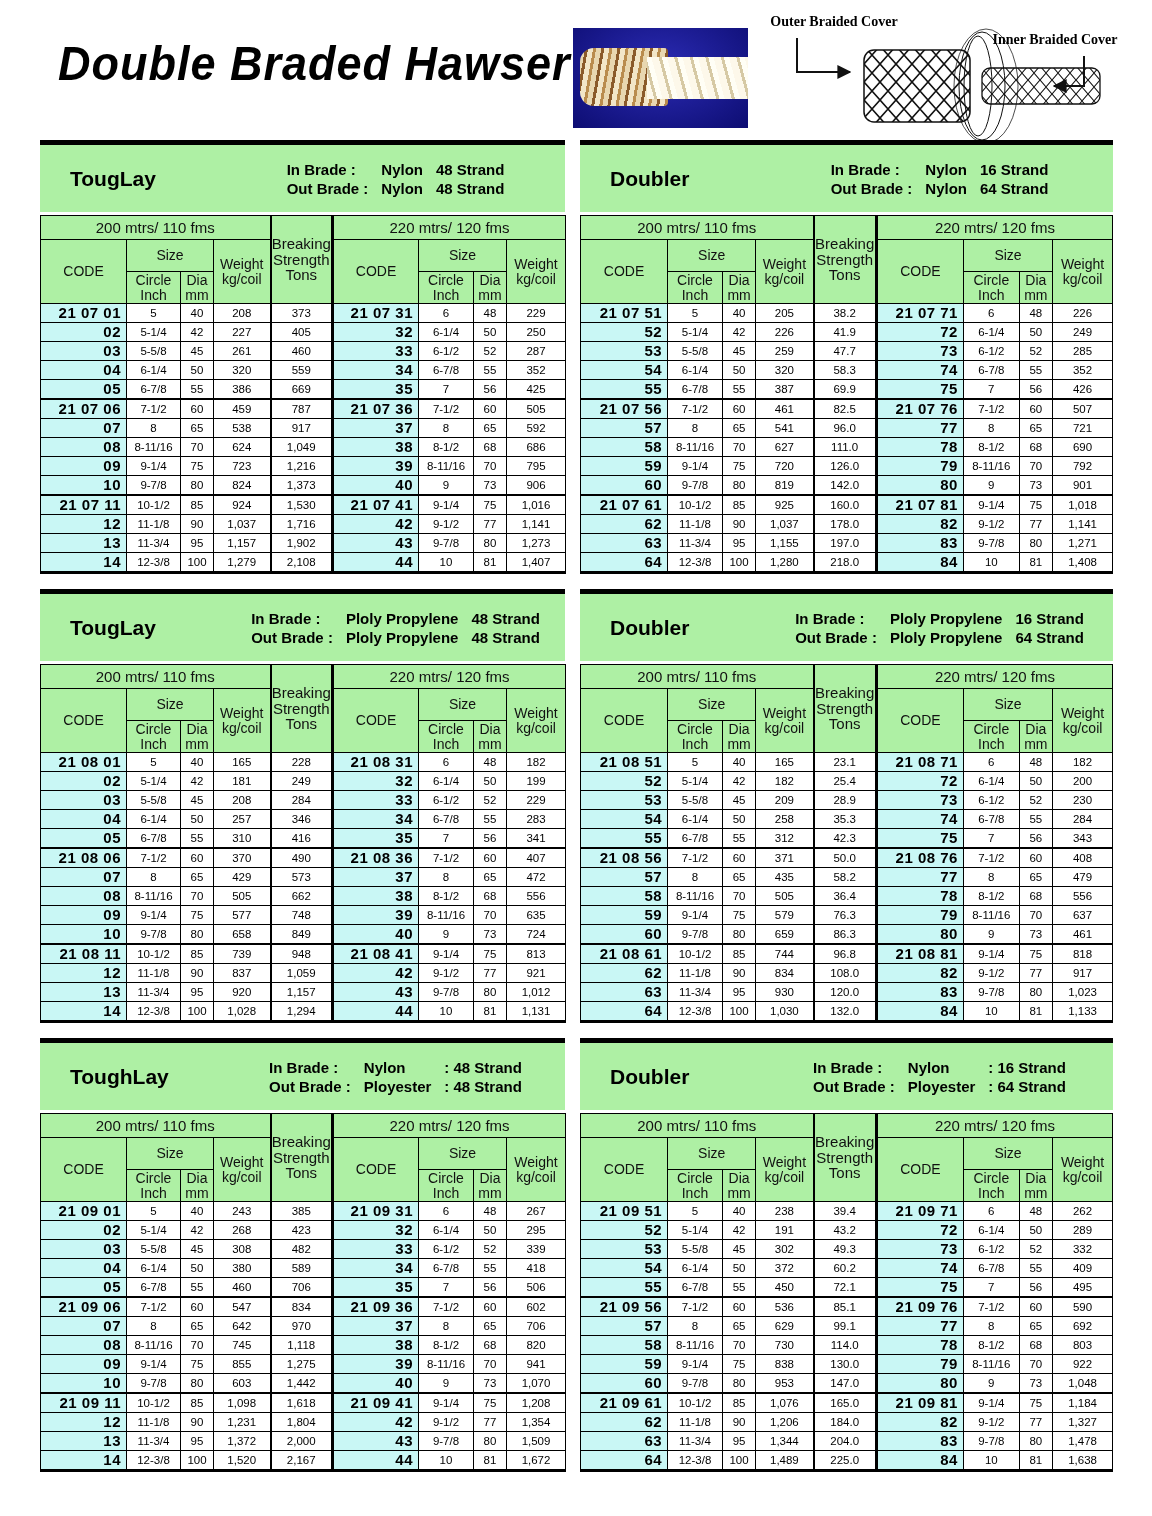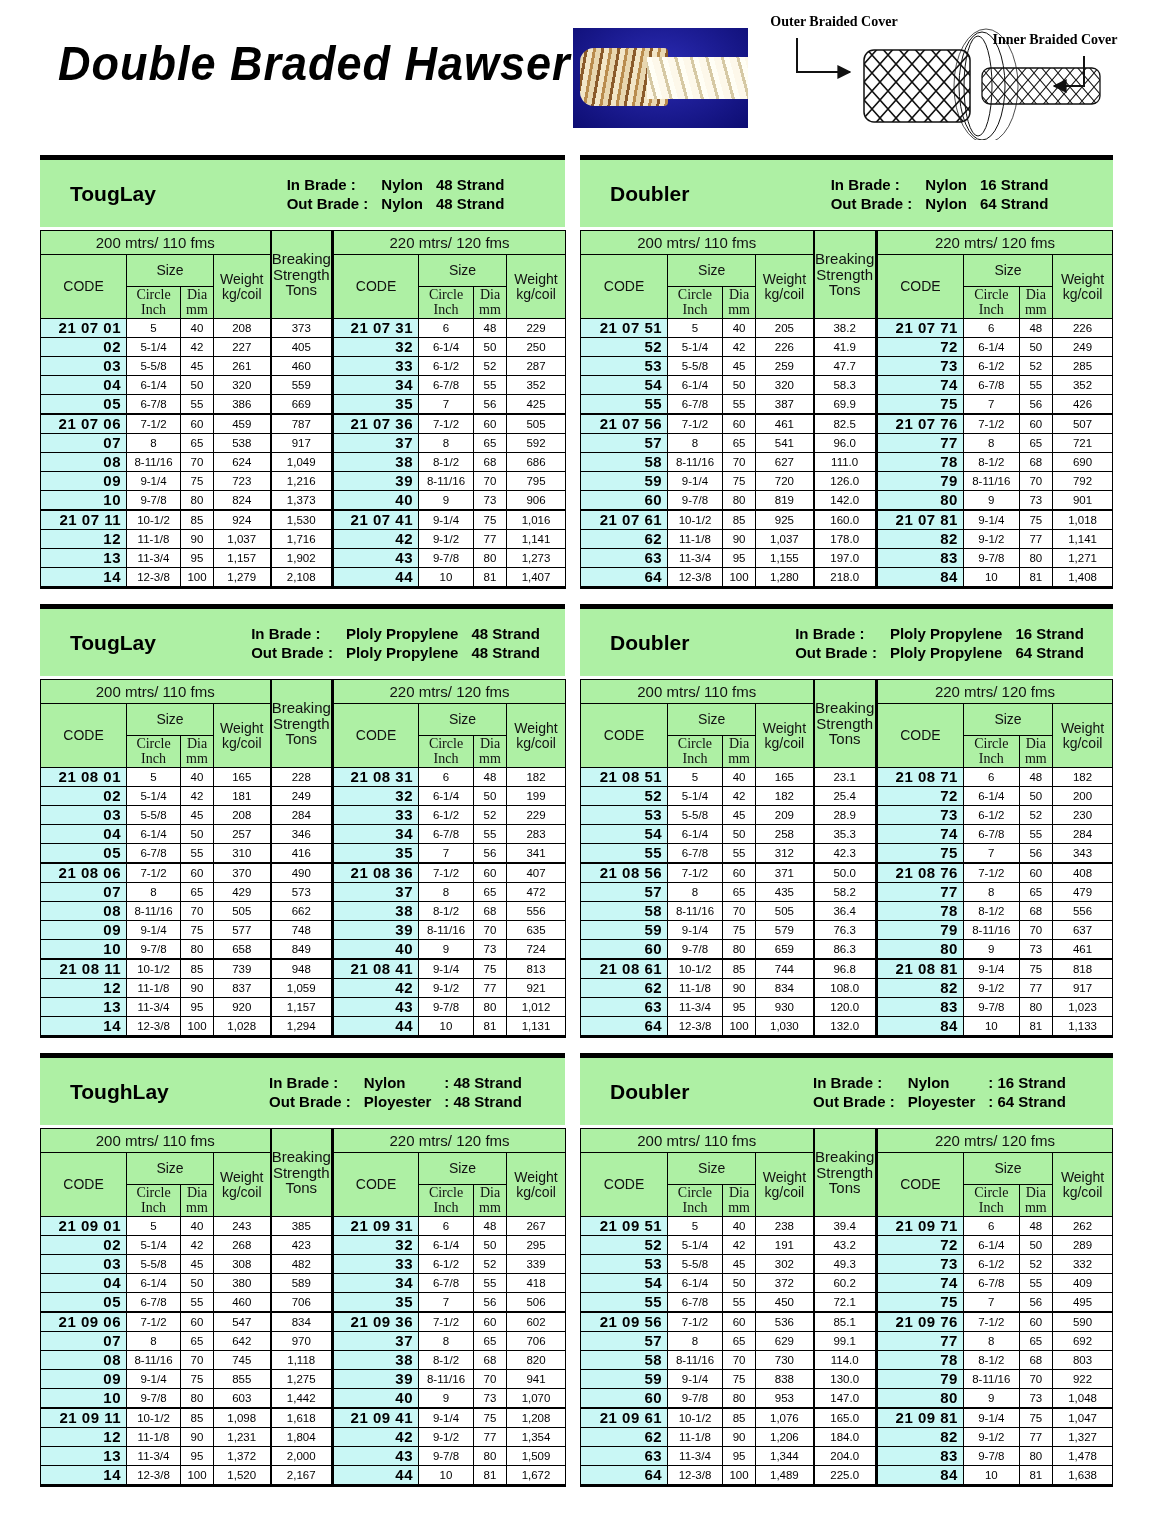--- a/index.html
+++ b/index.html
@@ -10,21 +10,21 @@
   .doc-title{position:absolute;left:58px;top:36px;margin:0;font-size:45px;font-weight:bold;
              font-style:italic;letter-spacing:1px;transform:scaleY(1.08);transform-origin:left top;}
   .photo{position:absolute;left:573px;top:28px;width:175px;height:100px;
          background:radial-gradient(ellipse at 50% 40%,#2b2bb4,#0d0d72);overflow:hidden;}
   .rope-frayed{position:absolute;left:4%;top:20%;width:50%;height:58%;border-radius:14px 4px 4px 14px;
          background:repeating-linear-gradient(100deg,#e8d7b0 0 5px,#8a5a2a 5px 8px,#f2e6c8 8px 13px,#b98c4e 13px 16px);}
   .rope-body{position:absolute;left:42%;top:29%;width:58%;height:42%;
          background:repeating-linear-gradient(75deg,#fdf8ea 0 7px,#d6c9a4 7px 10px,#fffef5 10px 15px);}
   .diagram{position:absolute;left:752px;top:10px;width:378px;height:130px;}
   
-  .tables{position:absolute;left:40px;top:155px;display:grid;
+  .tables{position:absolute;left:40px;top:140px;display:grid;
           grid-template-columns:525px 533px;column-gap:14px;row-gap:11px;gap:15px;}
   .tbl{width:100%;}
   .titlebar{border-top:5px solid #000;background:var(--green);height:67px;margin-bottom:3px;
             display:flex;align-items:center;}
   .pname{font-size:21px;font-weight:bold;padding-left:30px;min-width:170px;}
   .brades{display:grid;grid-template-columns:max-content max-content max-content;
           column-gap:13px;row-gap:2px;font-size:15px;font-weight:bold;margin:0 auto;padding-right:14px;}
   .blabel{}
   table{border-collapse:collapse;width:100%;table-layout:fixed;background:#fff;
         border:1.5px solid #000;border-bottom:3px solid #000;}
@@ -32,21 +32,21 @@
   th{background:var(--green);font-weight:normal;font-size:14px;color:#111;}
   .hA th{font-size:15px;height:23px;}
   .hB th{height:31px;}
   .hC th{height:31px;}
   th.pre{white-space:pre-line;margin-top:32px;}
   th.breaking,td.breaking{border-left:2px solid #000;border-right:3px solid #000;}
   td{font-size:11.5px;height:18px;}
   td.code{background:var(--cyan);font-weight:bold;font-size:15px;text-align:right;
           padding-right:5px;letter-spacing:.5px;}
   tr.grp td{border-top:2px solid #000;}
-  thead tr:last-child th{border-bottom:1.5px solid #000;font-family:Liberation Serif, serif;}
+  thead tr:last-child th{border-bottom:1.5px solid #000;}
 </style>
 </head>
 <body>
 
 <div class="page" style="--green: #aef0a4; --cyan: #c9f7f5;">
 
   <h1 class="doc-title">Double Braded Hawser</h1>
 
   <div class="photo">
     <div class="rope-frayed"></div>
@@ -1307,21 +1307,21 @@
             </tr>
             <tr class="grp">
               <td class="code">21 09 61</td>
               <td>10-1/2</td>
               <td>85</td>
               <td>1,076</td>
               <td class="breaking">165.0</td>
               <td class="code">21 09 81</td>
               <td>9-1/4</td>
               <td>75</td>
-              <td>1,047</td>
+              <td>1,184</td>
             </tr>
             <tr>
               <td class="code">62</td>
               <td>11-1/8</td>
               <td>90</td>
               <td>1,206</td>
               <td class="breaking">184.0</td>
               <td class="code">82</td>
               <td>9-1/2</td>
               <td>77</td>

